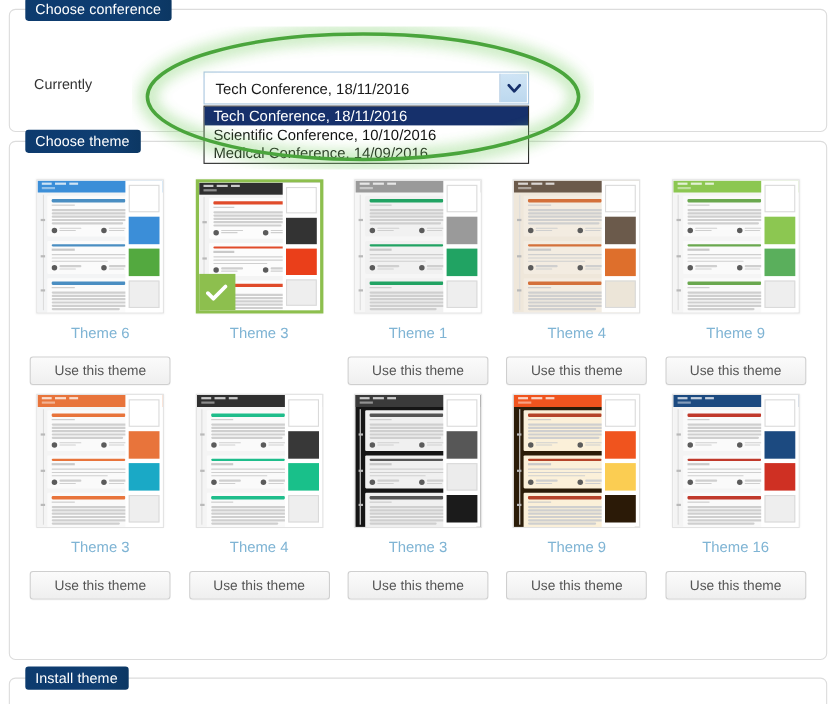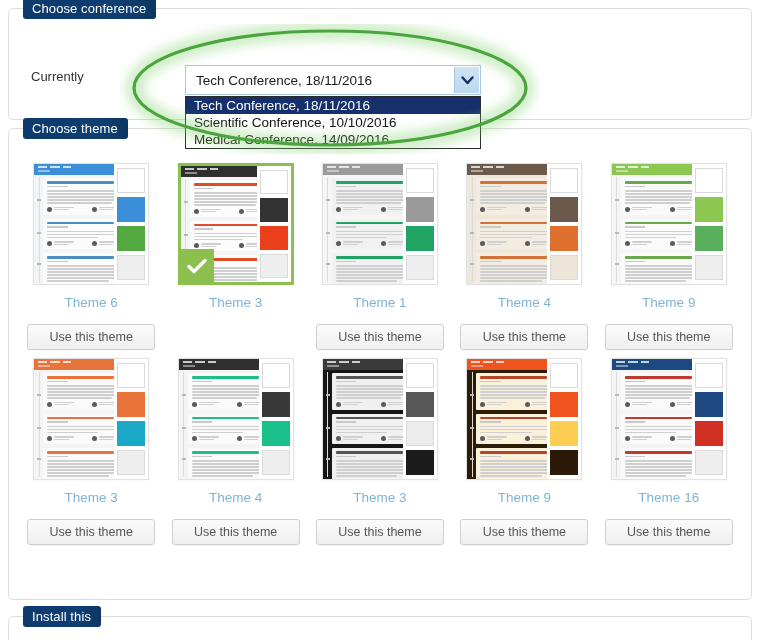--- a/index.html
+++ b/index.html
@@ -1108,14 +1108,14 @@
             </div>
           </div>
         </div>
         <div class="theme-label">Theme 16</div>
         <button class="use-btn">Use this theme</button>
       </div>
     </div>
 </div>
 
 <div class="panel" id="panel-install">
-  <div class="panel-header">Install this</div>
+  <div class="panel-header">Install theme</div>
 </div>
 
 </body></html>

